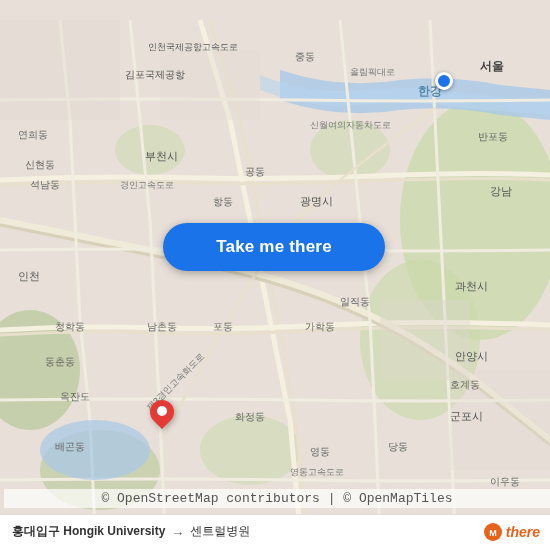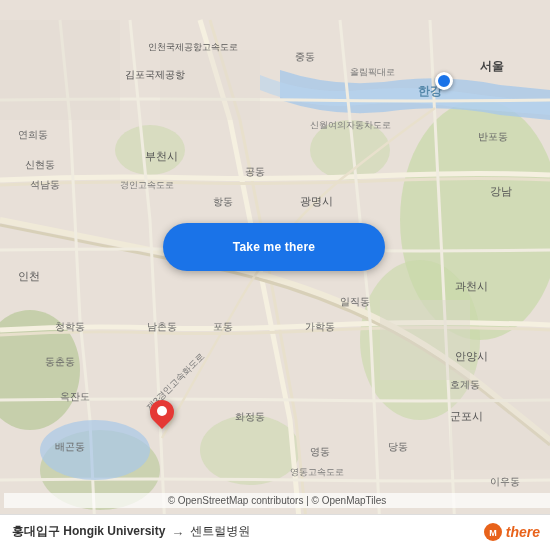--- a/index.html
+++ b/index.html
@@ -24,21 +24,21 @@
     #take-me-there-btn {
       position: absolute;
       top: 223px;
       left: 163px;
       width: 222px;
       height: 48px;
       background: #1a73e8;
       color: white;
       border: none;
       border-radius: 24px;
-      font-size: 12px;
+      font-size: 17px;
       font-weight: 600;
       cursor: pointer;
       display: flex;
       align-items: center;
       justify-content: center;
       box-shadow: 0 2px 8px rgba(0,0,0,0.3);
       letter-spacing: 0.2px;
     }
 
     
@@ -113,25 +113,26 @@
       font-weight: 400;
     }
 
     
     #attribution {
       position: absolute;
       bottom: 42px;
       left: 4px;
       right: 0;
       background: rgba(255,255,255,0.7);
-      font-size: 10px;
+      font-size: 13px;
       color: #555;
       padding: 2px 6px;
       z-index: 5;
       text-align: center;
+      font-family: Liberation Mono, monospace;
     }
 
     
     #moovit-logo {
       position: absolute;
       bottom: 8px;
       right: 10px;
       display: flex;
       align-items: center;
       gap: 3px;

